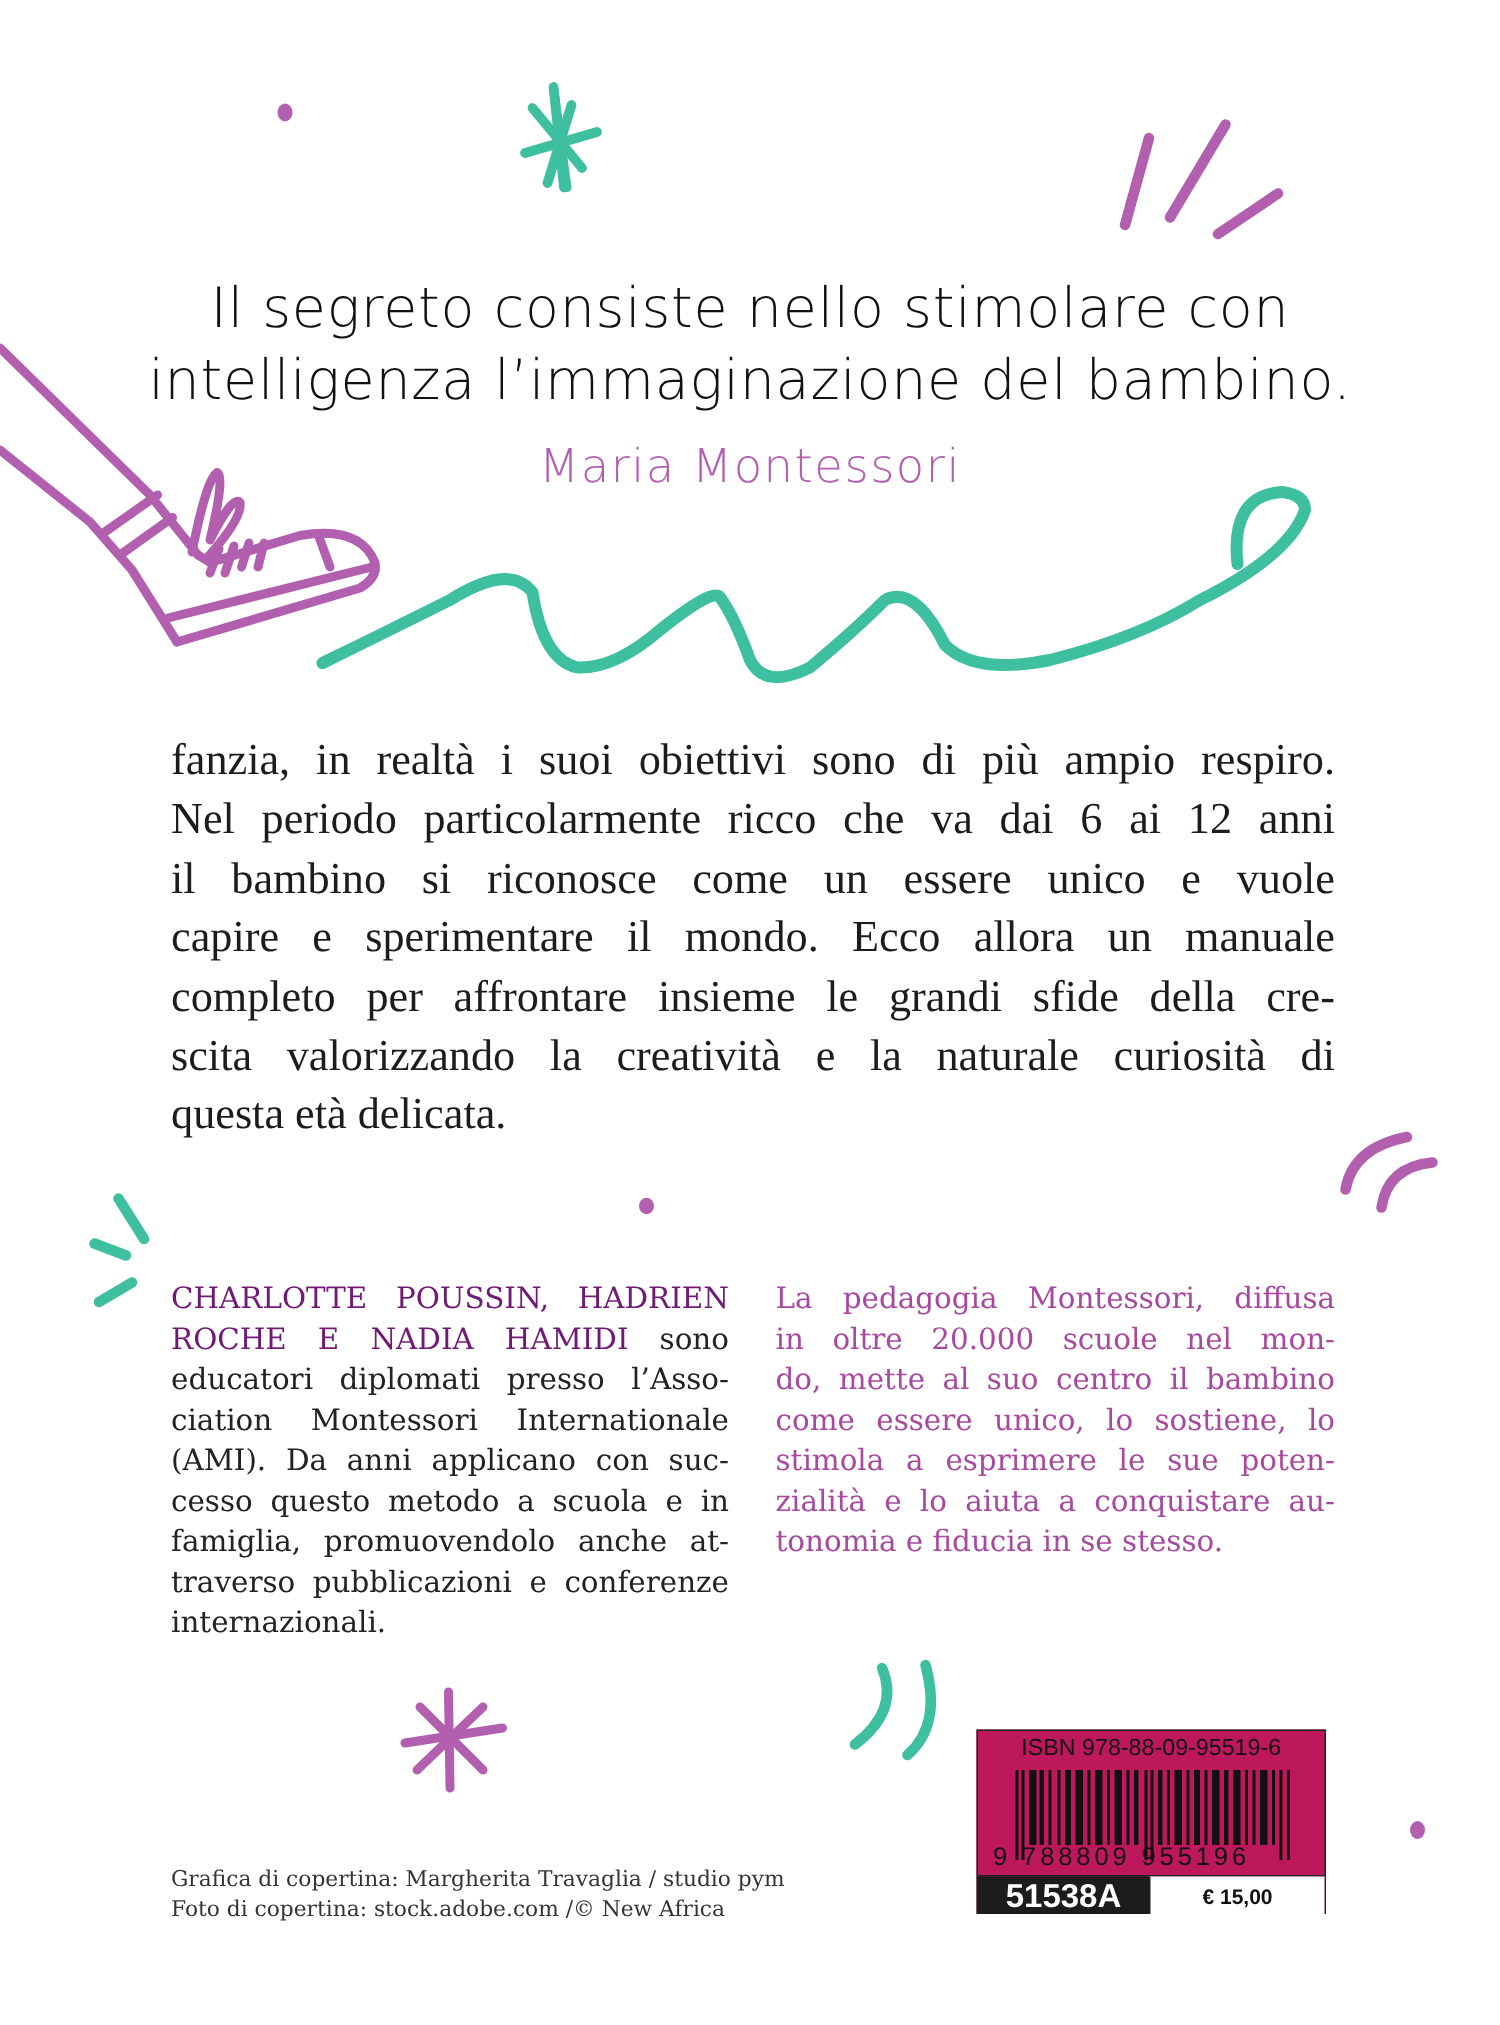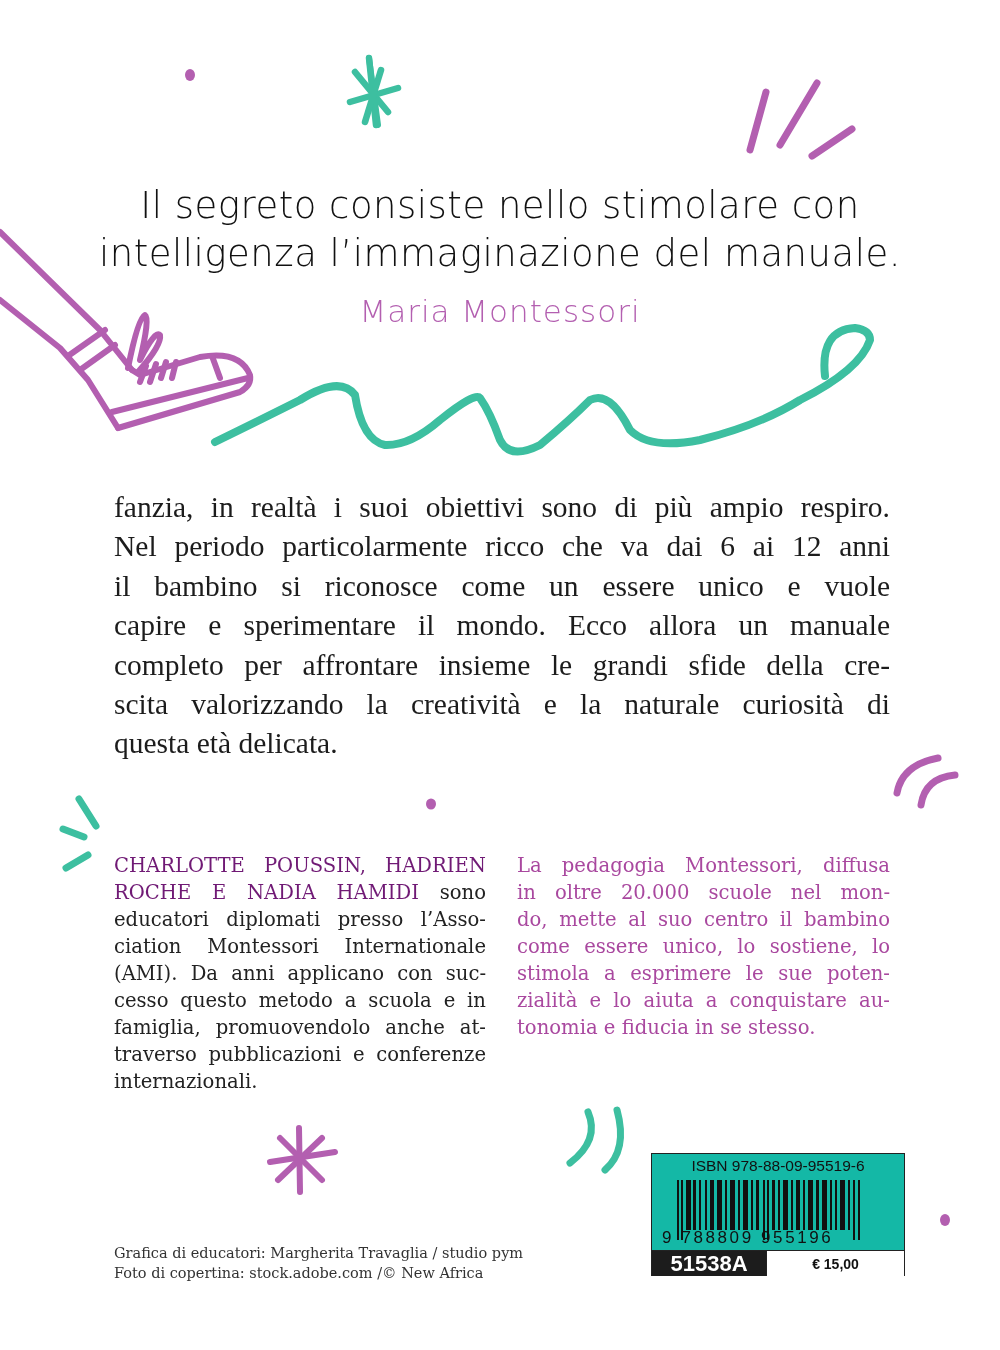--- a/index.html
+++ b/index.html
@@ -12,21 +12,21 @@
   .body-text { position: absolute; left: 114px; top: 488px; width: 776px; font-family: "Liberation Serif", "DejaVu Serif", serif; font-size: 29.5px; line-height: 39.4px; text-align: justify; color: #1c1c1c; }
   .body-text .line { display: block; text-align: justify; text-align-last: justify; white-space: nowrap; }
   .body-text .line.last { text-align-last: left; }
   .col { position: absolute; top: 852px; font-family: "DejaVu Serif", serif; font-size: 19.6px; line-height: 27px; }
   .col .line { display: block; text-align: justify; text-align-last: justify; white-space: nowrap; }
   .col .line.last { text-align-last: left; }
   .col-left { left: 114px; width: 372px; color: #222; }
   .col-right { left: 517px; width: 373px; color: #a9489f; }
   .author-names { color: #701a75; }
   .credits { position: absolute; left: 114px; top: 1243px; font-family: "DejaVu Serif", serif; font-size: 14.5px; line-height: 20px; color: #333; }
-  .isbn-box { position: absolute; left: 651px; top: 1153px; width: 254px; height: 123px; border: 1.5px solid #222; box-sizing: border-box; background: #14b8a6; font-family: "Liberation Sans", sans-serif; }
+  .isbn-box { position: absolute; left: 651px; top: 1153px; width: 233px; height: 123px; border: 1.5px solid #222; box-sizing: border-box; background: #be185d; font-family: "Liberation Sans", sans-serif; }
   .isbn-label { position: absolute; left: 0; top: 3px; width: 100%; text-align: center; font-size: 15.5px; color: #111; }
   .barcode { position: absolute; left: 22px; top: 26px; width: 196px; height: 60px; }
   .barcode-digits { position: absolute; left: 10px; top: 74px; width: 210px; font-size: 17px; letter-spacing: 2.6px; color: #111; background: transparent; }
   .isbn-bottom { position: absolute; left: 0; top: 96px; width: 100%; height: 25px; border-top: 1.5px solid #222; display: flex; }
   .code-cell { width: 114px; background: #1c1c1c; color: #fff; font-weight: bold; font-size: 22px; display: flex; align-items: center; justify-content: center; }
   .price-cell { flex: 1; background: #fff; color: #111; font-weight: bold; font-size: 14px; display: flex; align-items: center; justify-content: center; border-left: 1.5px solid #222; }
 </style>
 </head>
 <body>
 
@@ -132,21 +132,21 @@
 
   <g fill="none" stroke="#3dbfa0" stroke-width="7" stroke-linecap="round">
     <path d="M588 1112 Q600 1140 570 1163"></path>
     <path d="M617 1110 Q628 1150 605 1170"></path>
   </g>
 
   <ellipse cx="945" cy="1220" rx="5" ry="6" fill="#b35fb0"></ellipse>
 </svg>
 
 <div class="quote q1">Il segreto consiste nello stimolare con</div>
-<div class="quote q2">intelligenza l’immaginazione del manuale.</div>
+<div class="quote q2">intelligenza l’immaginazione del bambino.</div>
 <div class="quote q-author">Maria Montessori</div>
 
 <div class="body-text">
   <span class="line">fanzia, in realtà  i suoi obiettivi sono di più ampio respiro.</span>
   <span class="line">Nel periodo particolarmente ricco che va dai 6 ai 12 anni</span>
   <span class="line">il bambino si riconosce come un essere unico e vuole</span>
   <span class="line">capire e sperimentare il mondo. Ecco allora un manuale</span>
   <span class="line">completo per affrontare insieme le grandi sfide della cre-</span>
   <span class="line">scita valorizzando la creatività e la naturale curiosità di</span>
   <span class="line last">questa età delicata.</span>
@@ -168,21 +168,21 @@
   <span class="line">La pedagogia Montessori, diffusa</span>
   <span class="line">in oltre 20.000 scuole nel mon-</span>
   <span class="line">do, mette al suo centro il bambino</span>
   <span class="line">come essere unico, lo sostiene, lo</span>
   <span class="line">stimola a esprimere le sue poten-</span>
   <span class="line">zialità e lo aiuta a conquistare au-</span>
   <span class="line last">tonomia e fiducia in se stesso.</span>
 </div>
 
 <div class="credits">
-  <div>Grafica di educatori: Margherita Travaglia / studio pym</div>
+  <div>Grafica di copertina: Margherita Travaglia / studio pym</div>
   <div>Foto di copertina: stock.adobe.com /© New Africa</div>
 </div>
 
 <div class="isbn-box">
   <div class="isbn-label">ISBN 978-88-09-95519-6</div>
   <svg class="barcode" viewBox="0 0 196 60">
     <g fill="#111">
       <rect x="3" y="0" width="2" height="60"></rect>
         <rect x="7" y="0" width="2" height="60"></rect>
       <rect x="12" y="0" width="5" height="50"></rect>

